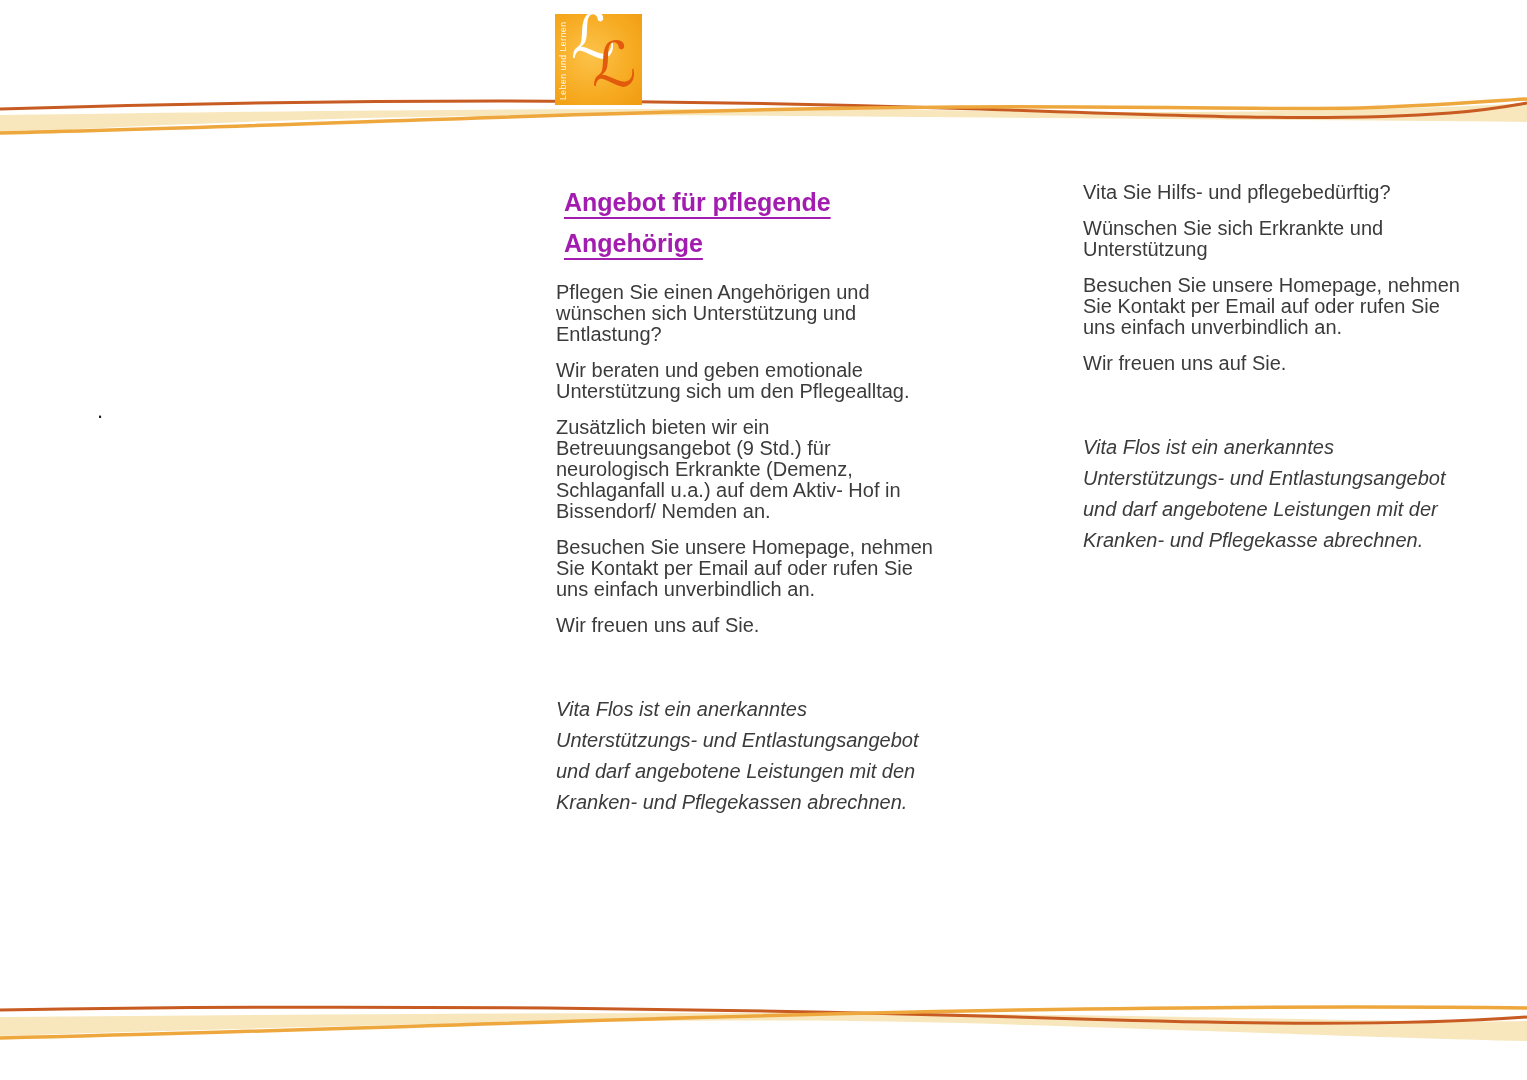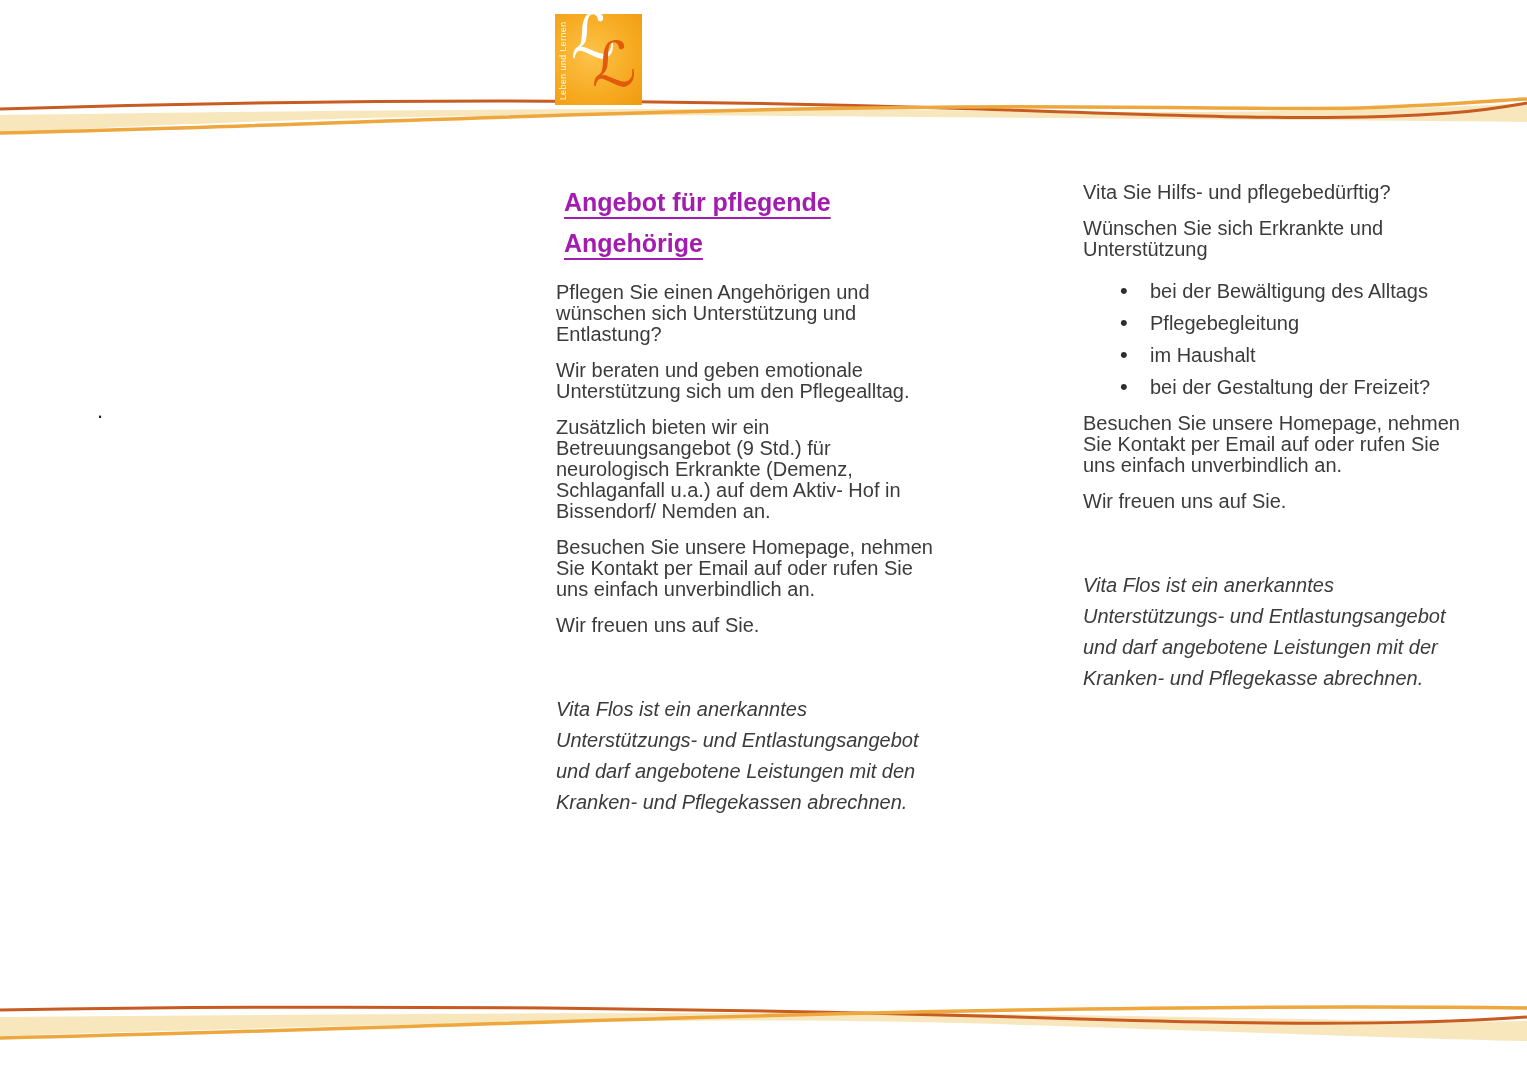--- a/index.html
+++ b/index.html
@@ -133,26 +133,20 @@
 und darf angebotene Leistungen mit den
 Kranken- und Pflegekassen abrechnen.</p>
   </div>
 
   <div class="col col-right">
     <div>
         <p class="para">Vita Sie Hilfs- und pflegebedürftig?</p>
         <p class="para">Wünschen Sie sich Erkrankte und
 Unterstützung</p>
       </div>
-    <ul class="bullet-list">
-        <li>bei der Bewältigung des Alltags</li>
-        <li>Pflegebegleitung</li>
-        <li>im Haushalt</li>
-        <li>bei der Gestaltung der Freizeit?</li>
-      </ul>
     <div>
         <p class="para">Besuchen Sie unsere Homepage, nehmen
 Sie Kontakt per Email auf oder rufen Sie
 uns einfach unverbindlich an.</p>
         <p class="para">Wir freuen uns auf Sie.</p>
       </div>
     <p class="italic-note">Vita Flos ist ein anerkanntes
 Unterstützungs- und Entlastungsangebot
 und darf angebotene Leistungen mit der
 Kranken- und Pflegekasse abrechnen.</p>

